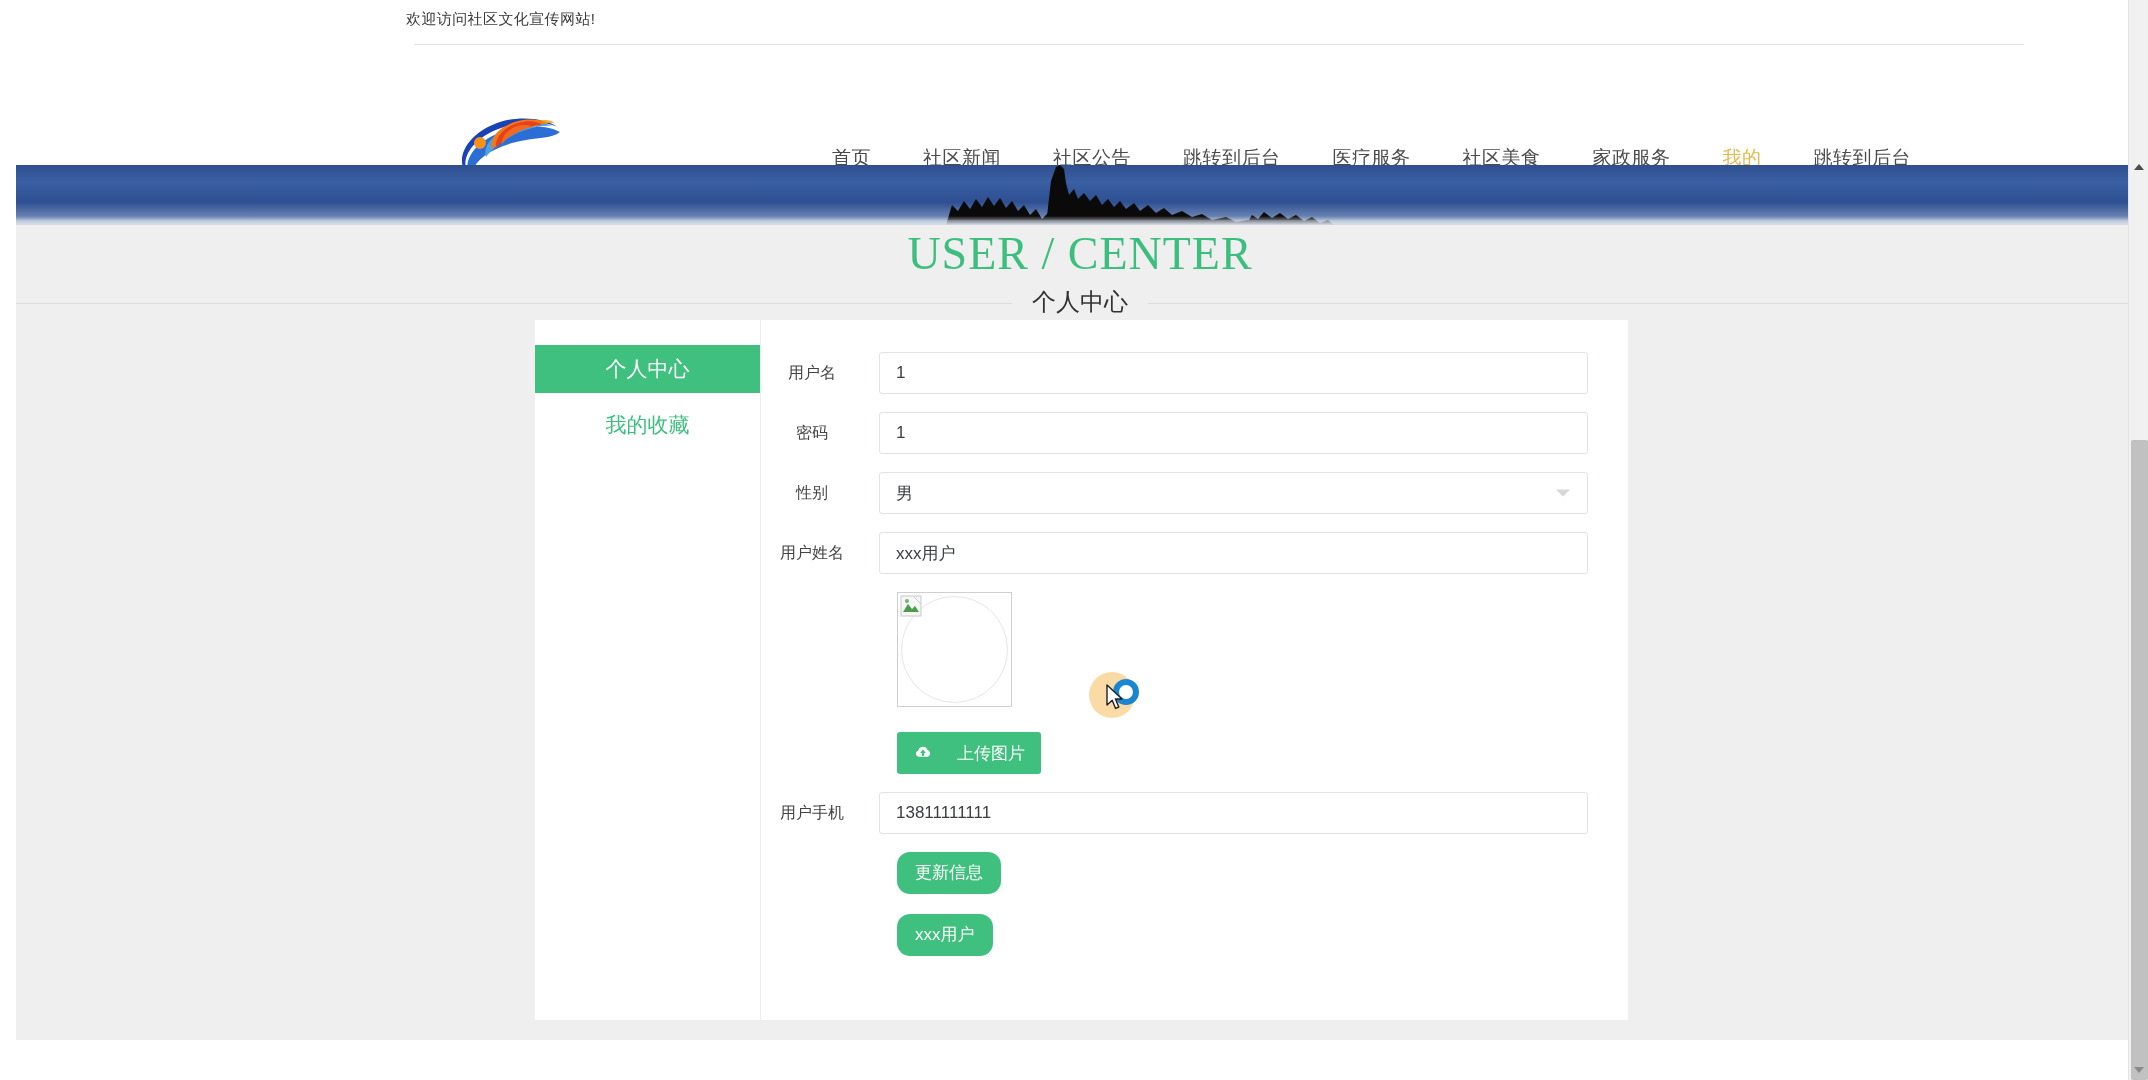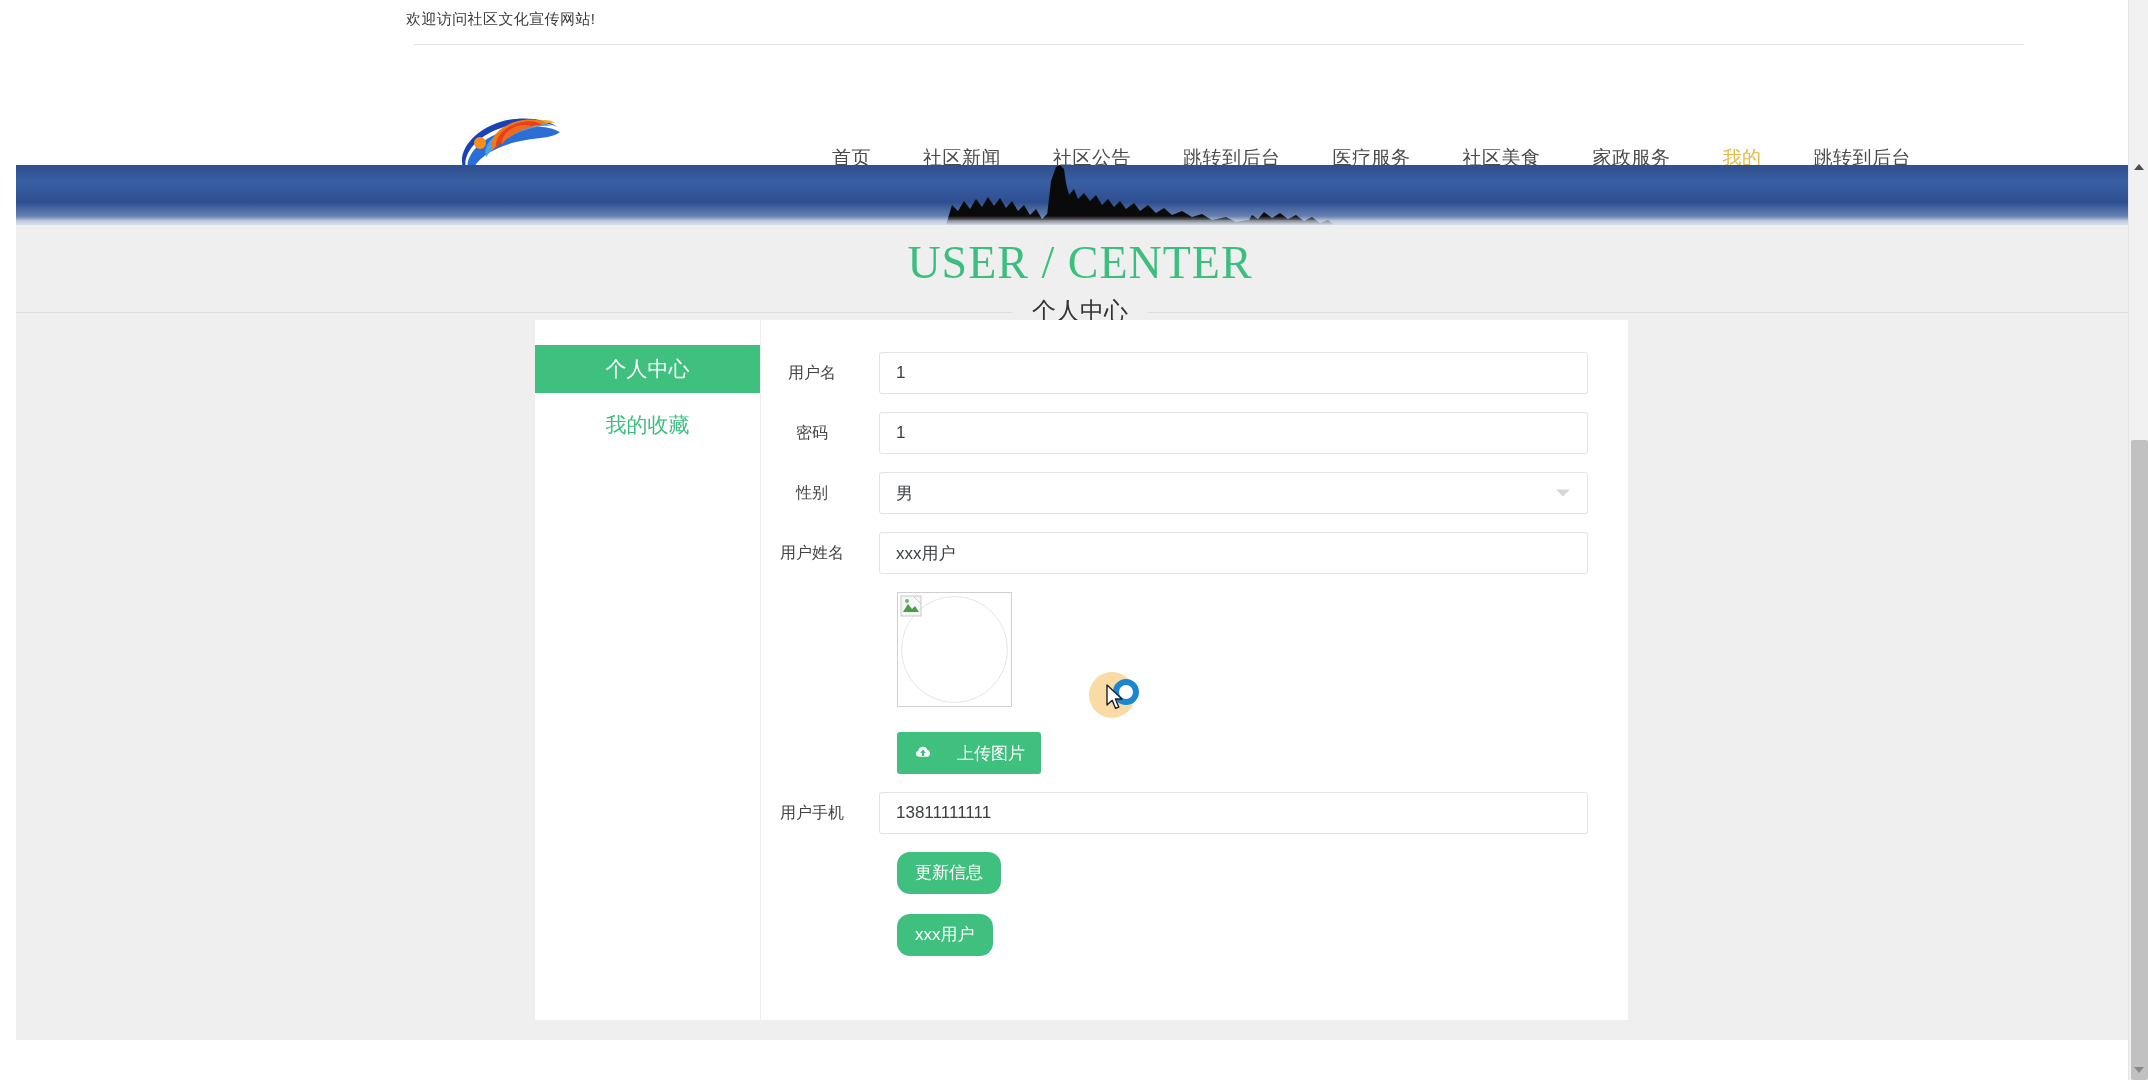--- a/index.html
+++ b/index.html
@@ -109,21 +109,21 @@
     position:absolute; left:0; right:0; bottom:0; height:9px;
     background: linear-gradient(180deg, rgba(190,202,220,.0), #d6dde8);
   }
   .banner svg { position: absolute; left: 0; bottom: 0; width: 2128px; height: 60px; }
 
   
   .title-wrap {
     position: relative;
     background: #efefef;
     height: 95px;
-    padding-top: 12px;
+    padding-top: 3px;
   }
   .title-en {
     text-align: center;
     font-family: "Liberation Serif", "DejaVu Serif", serif;
     font-size: 46px;
     color: #3cbf7e;
     letter-spacing: 1px;
     line-height: 52px;
     font-weight: 400;
   }

